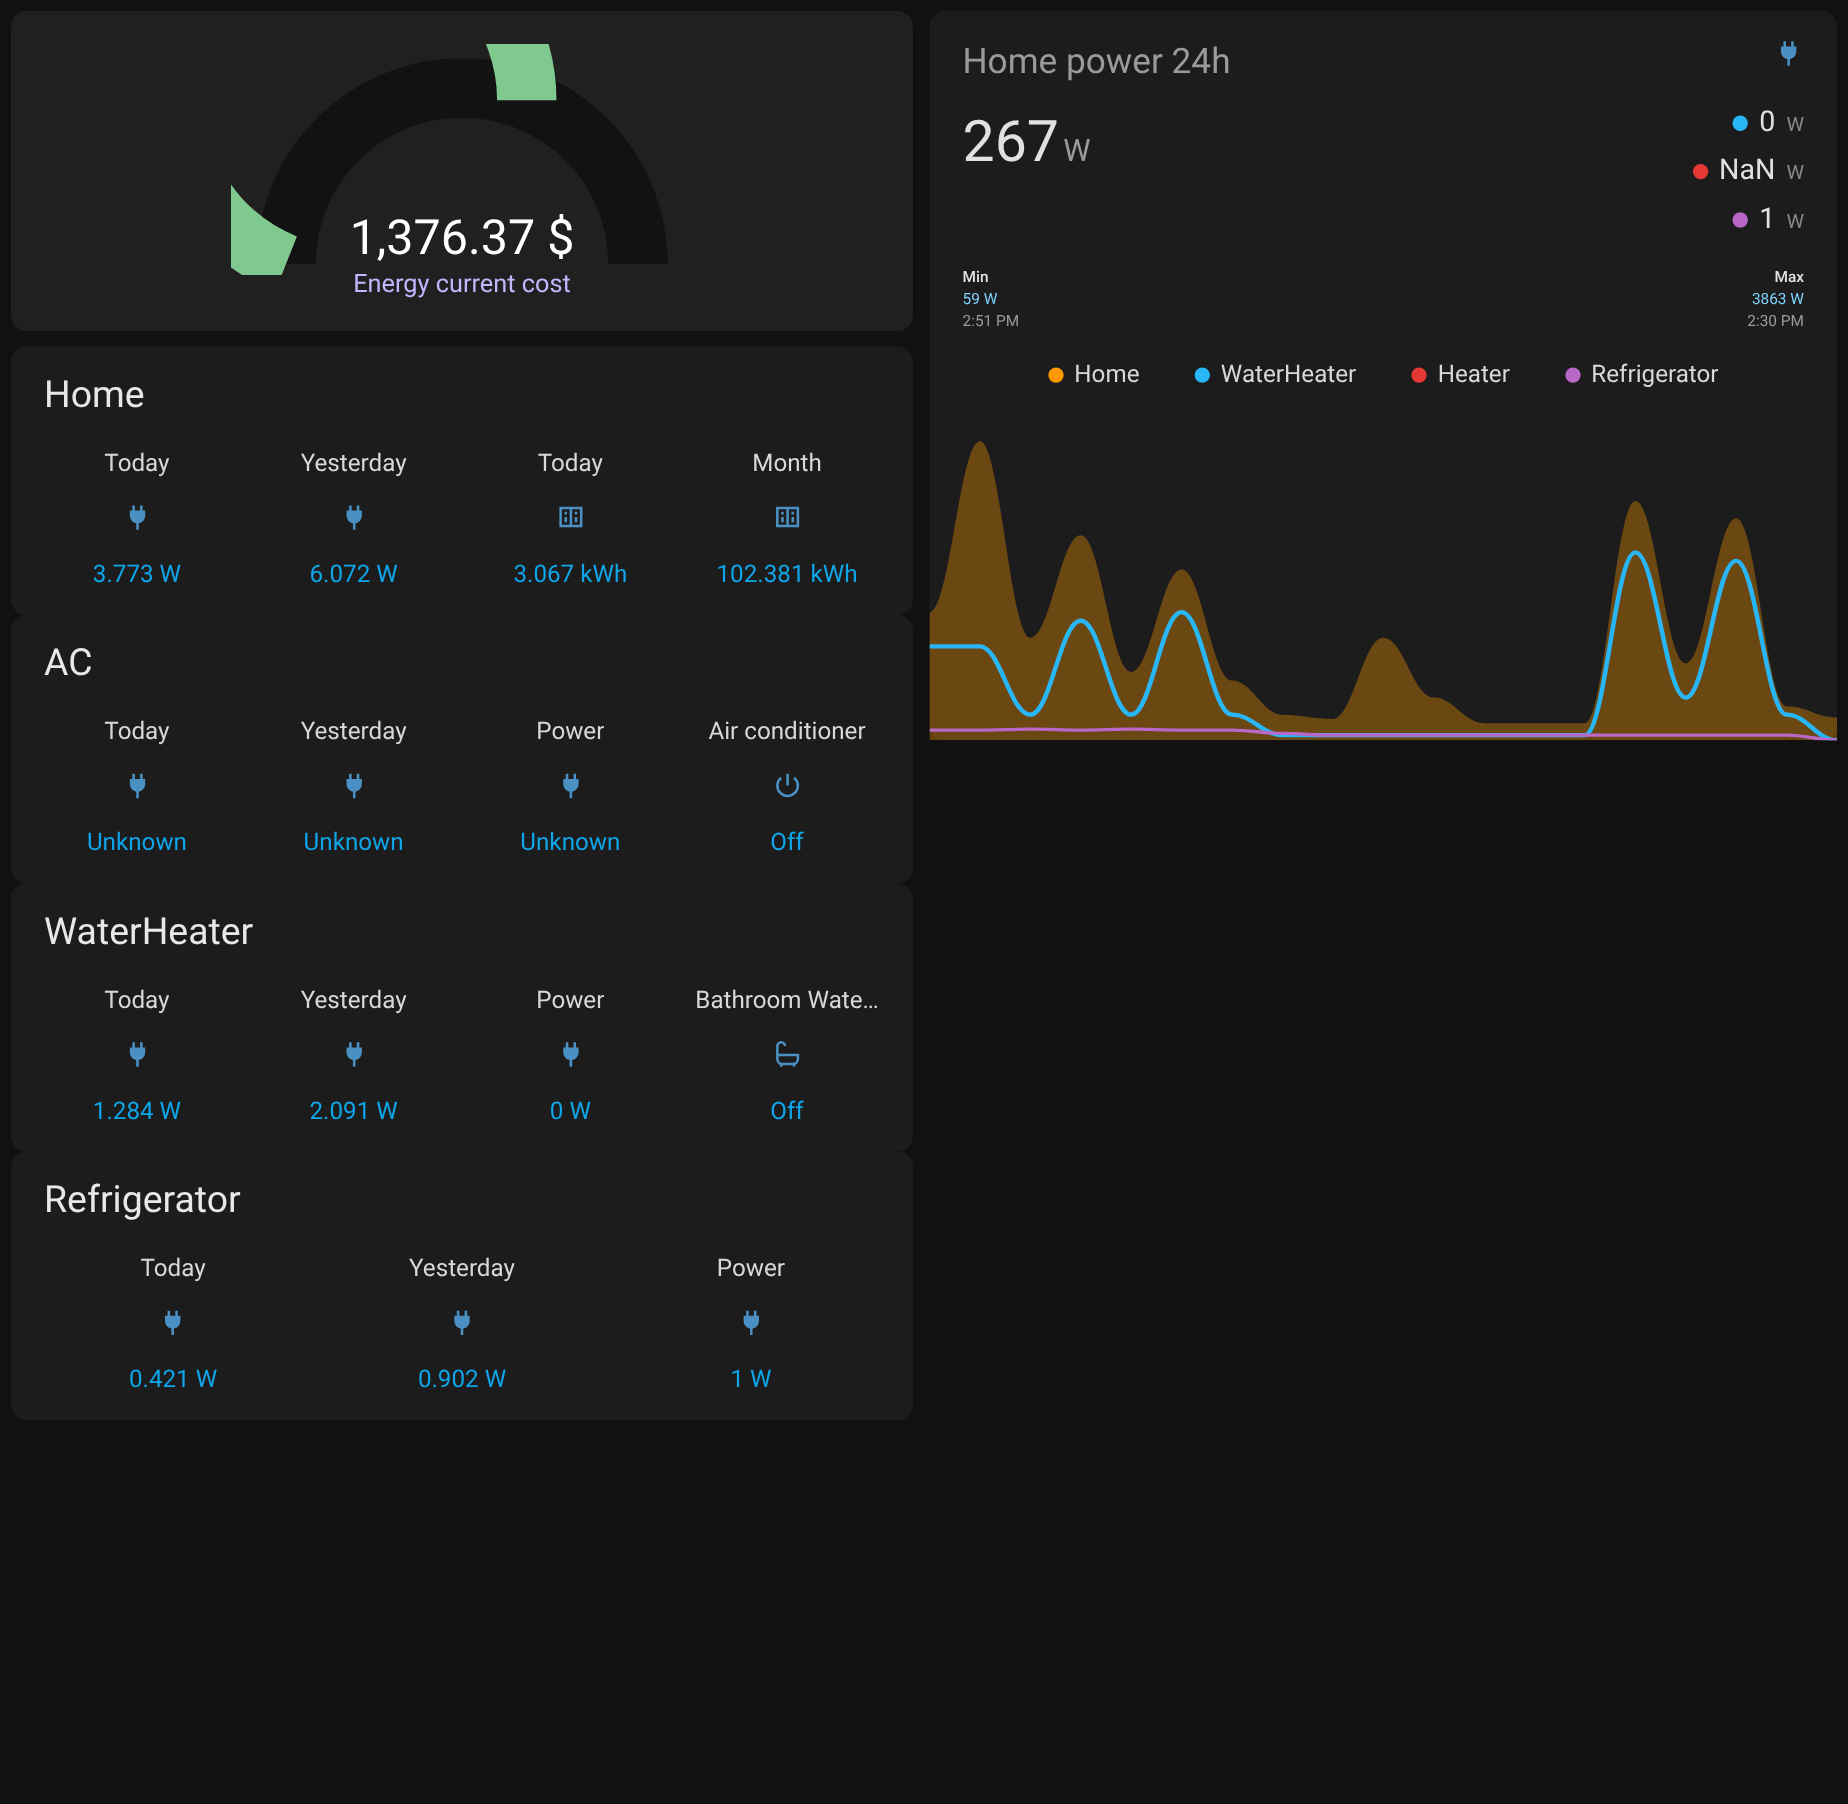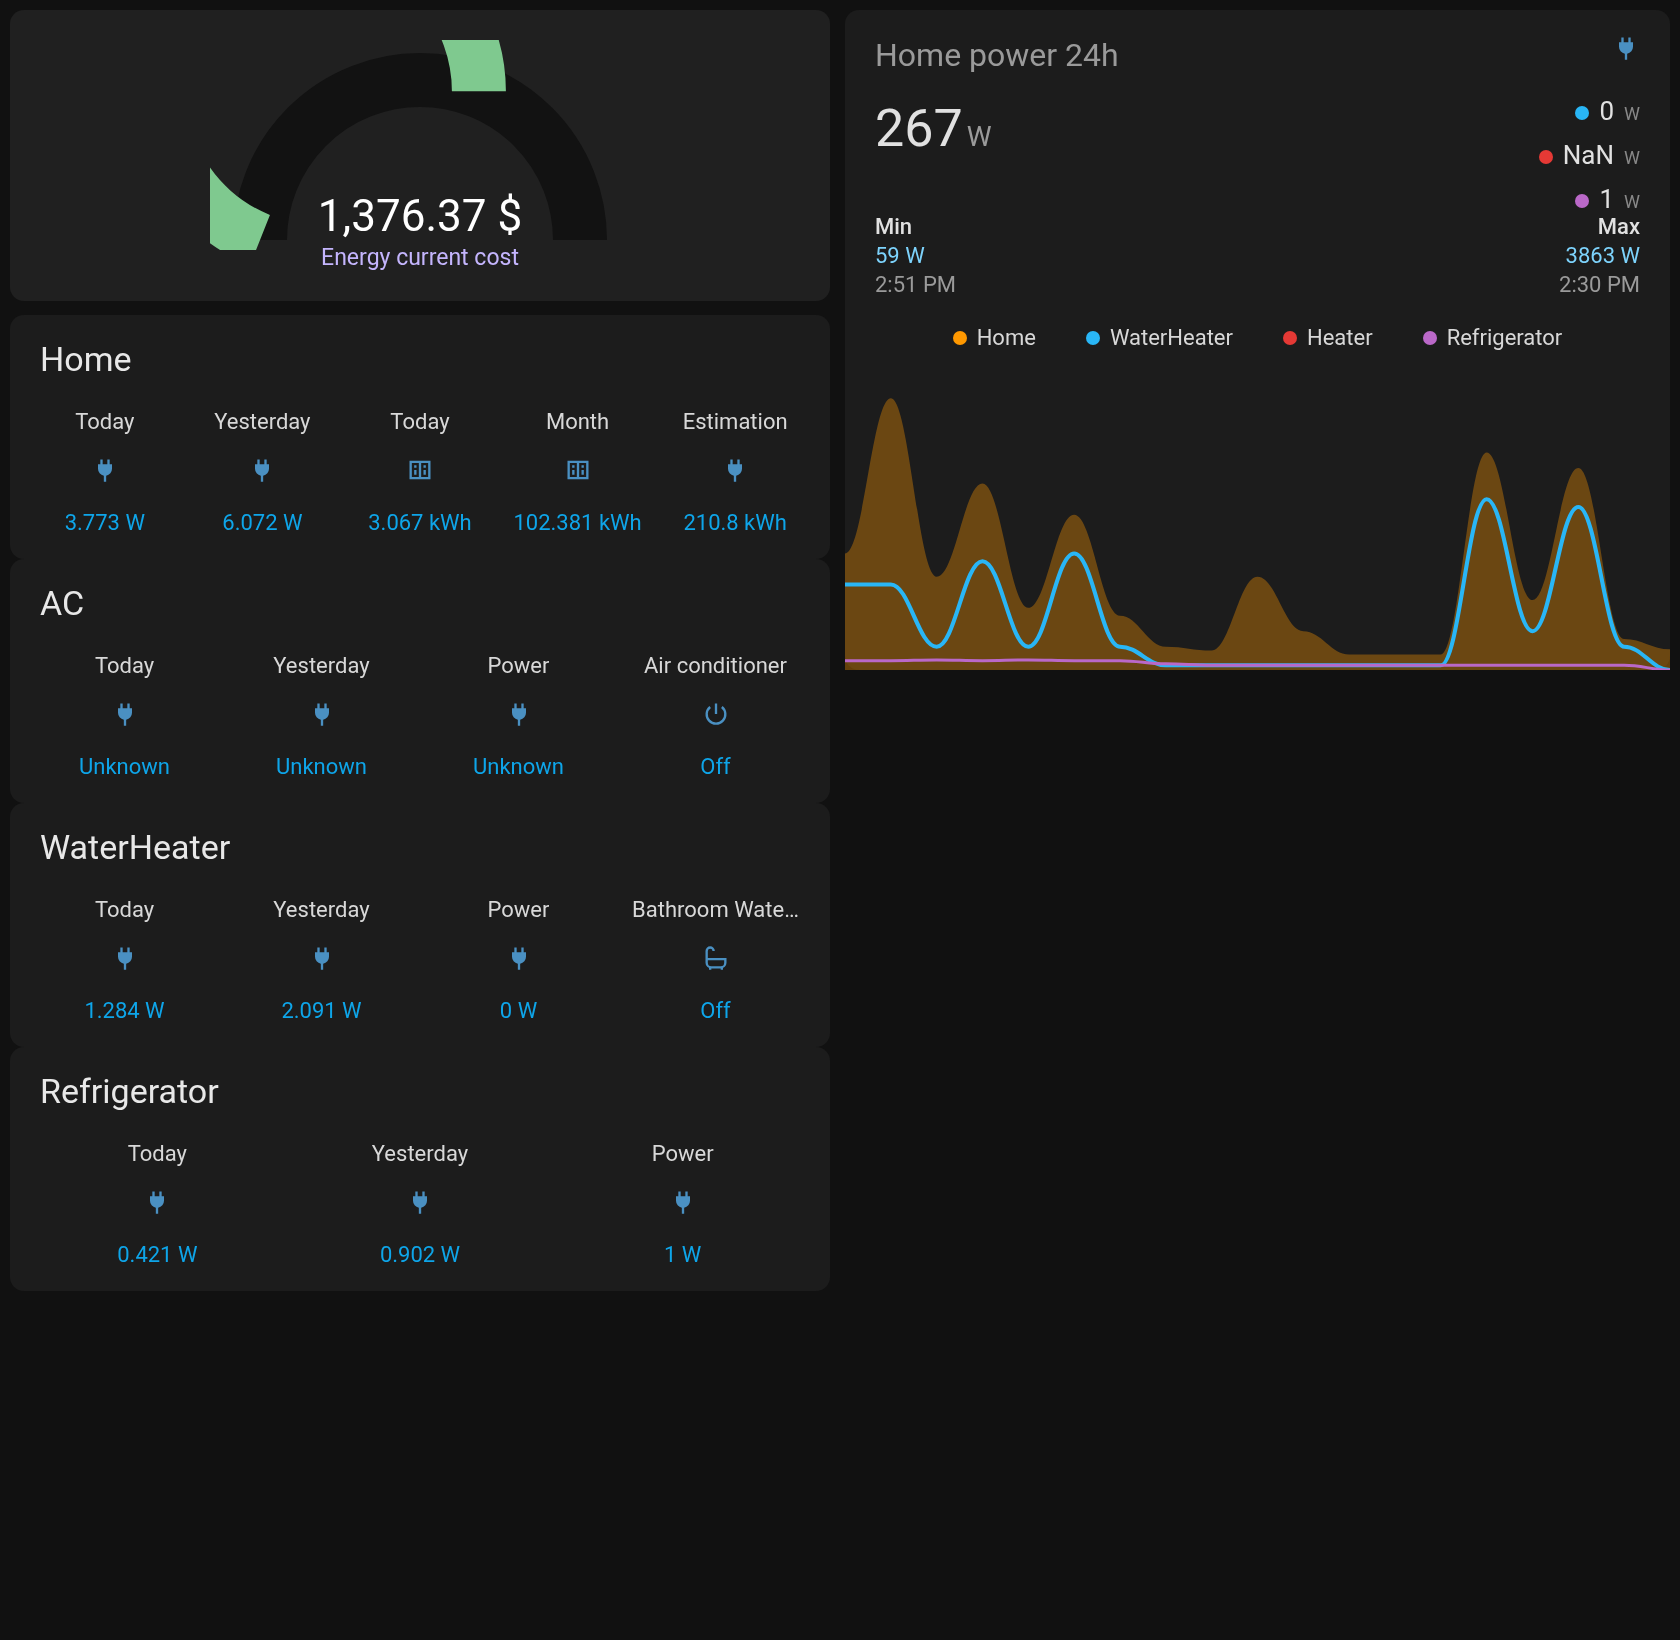--- a/index.html
+++ b/index.html
@@ -116,21 +116,22 @@
     color: #e1e1e1;
   }
   .legend-item-r .unit {
     font-size: 18px;
     color: #888;
   }
   .dot { width: 14px; height: 14px; border-radius: 50%; display: inline-block; }
   .minmax {
     display: flex;
     justify-content: space-between;
-    font-size: 22px;
+    margin-top: 30px;
+    font-size: 14px;
   }
   .minmax .lbl { color: #e1e1e1; font-weight:500; }
   .minmax .val { color: #7dd3fc; margin-top: 4px; }
   .minmax .time { color: #9a9a9a; margin-top: 4px; }
   .minmax-col-right { text-align: right; }
   .chart-legend {
     display: flex;
     justify-content: center;
     gap: 50px;
     margin-top: 28px;
@@ -189,27 +190,20 @@
                 <path d="M3 4h18v16H3V4zm2 2v12h6V6H5zm8 0v12h6V6h-6zM7 8h2v2H7V8zm8 0h2v2h-2V8zM7 12h2v4H7v-4zm8 0h2v4h-2v-4z"></path>
               </svg></div>
             <div class="stat-value">3.067 kWh</div>
           </div>
           <div class="stat">
             <div class="stat-label">Month</div>
             <div><svg class="meter" viewBox="0 0 24 24">
                 <path d="M3 4h18v16H3V4zm2 2v12h6V6H5zm8 0v12h6V6h-6zM7 8h2v2H7V8zm8 0h2v2h-2V8zM7 12h2v4H7v-4zm8 0h2v4h-2v-4z"></path>
               </svg></div>
             <div class="stat-value">102.381 kWh</div>
-          </div>
-          <div class="stat">
-            <div class="stat-label">Estimation</div>
-            <div><svg class="plug" viewBox="0 0 24 24">
-                <path d="M16 7V3h-2v4h-4V3H8v4H6v4a6 6 0 0 0 5 5.91V22h2v-5.09A6 6 0 0 0 18 11V7z"></path>
-              </svg></div>
-            <div class="stat-value">210.8 kWh</div>
           </div>
         </div>
       </div>
       <div class="card">
         <div class="section-title">AC</div>
         <div class="stat-row">
           <div class="stat">
             <div class="stat-label">Today</div>
             <div><svg class="plug" viewBox="0 0 24 24">
                 <path d="M16 7V3h-2v4h-4V3H8v4H6v4a6 6 0 0 0 5 5.91V22h2v-5.09A6 6 0 0 0 18 11V7z"></path>

